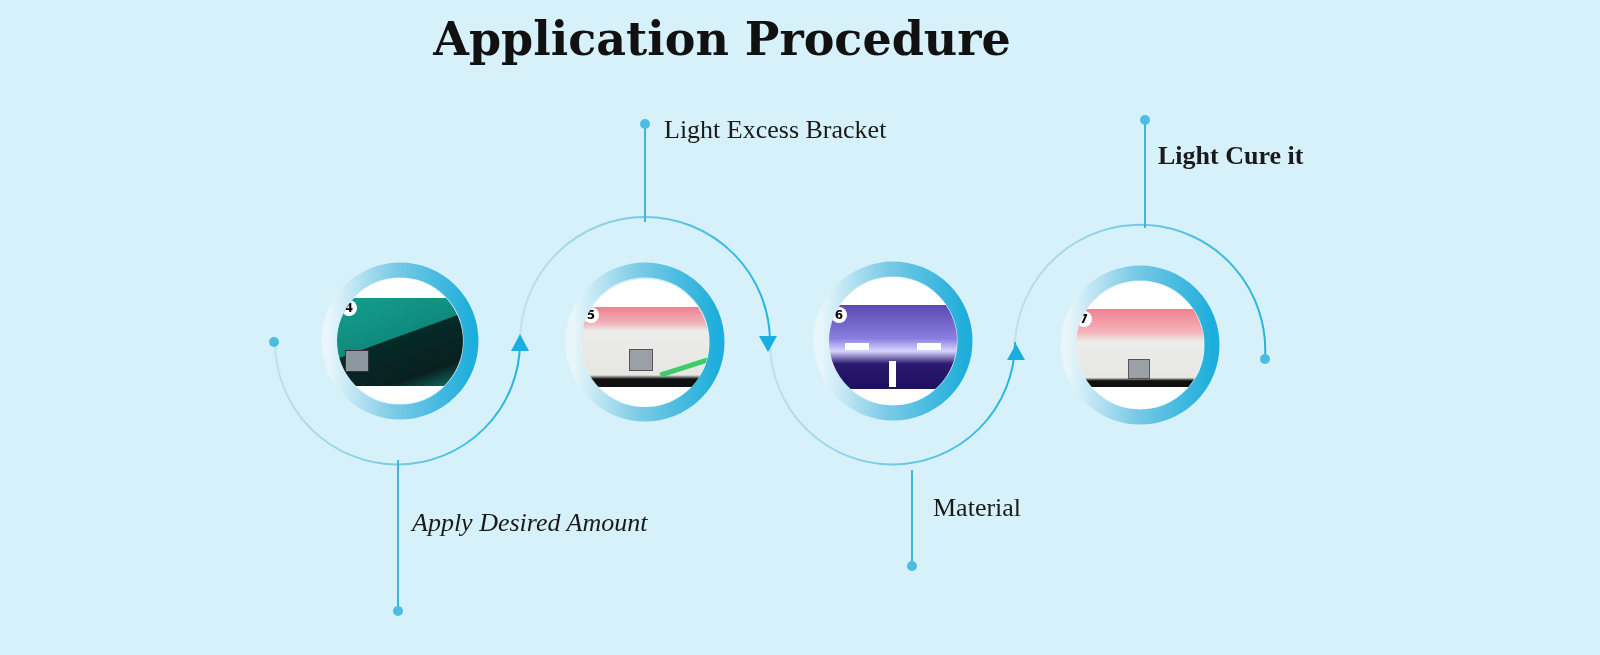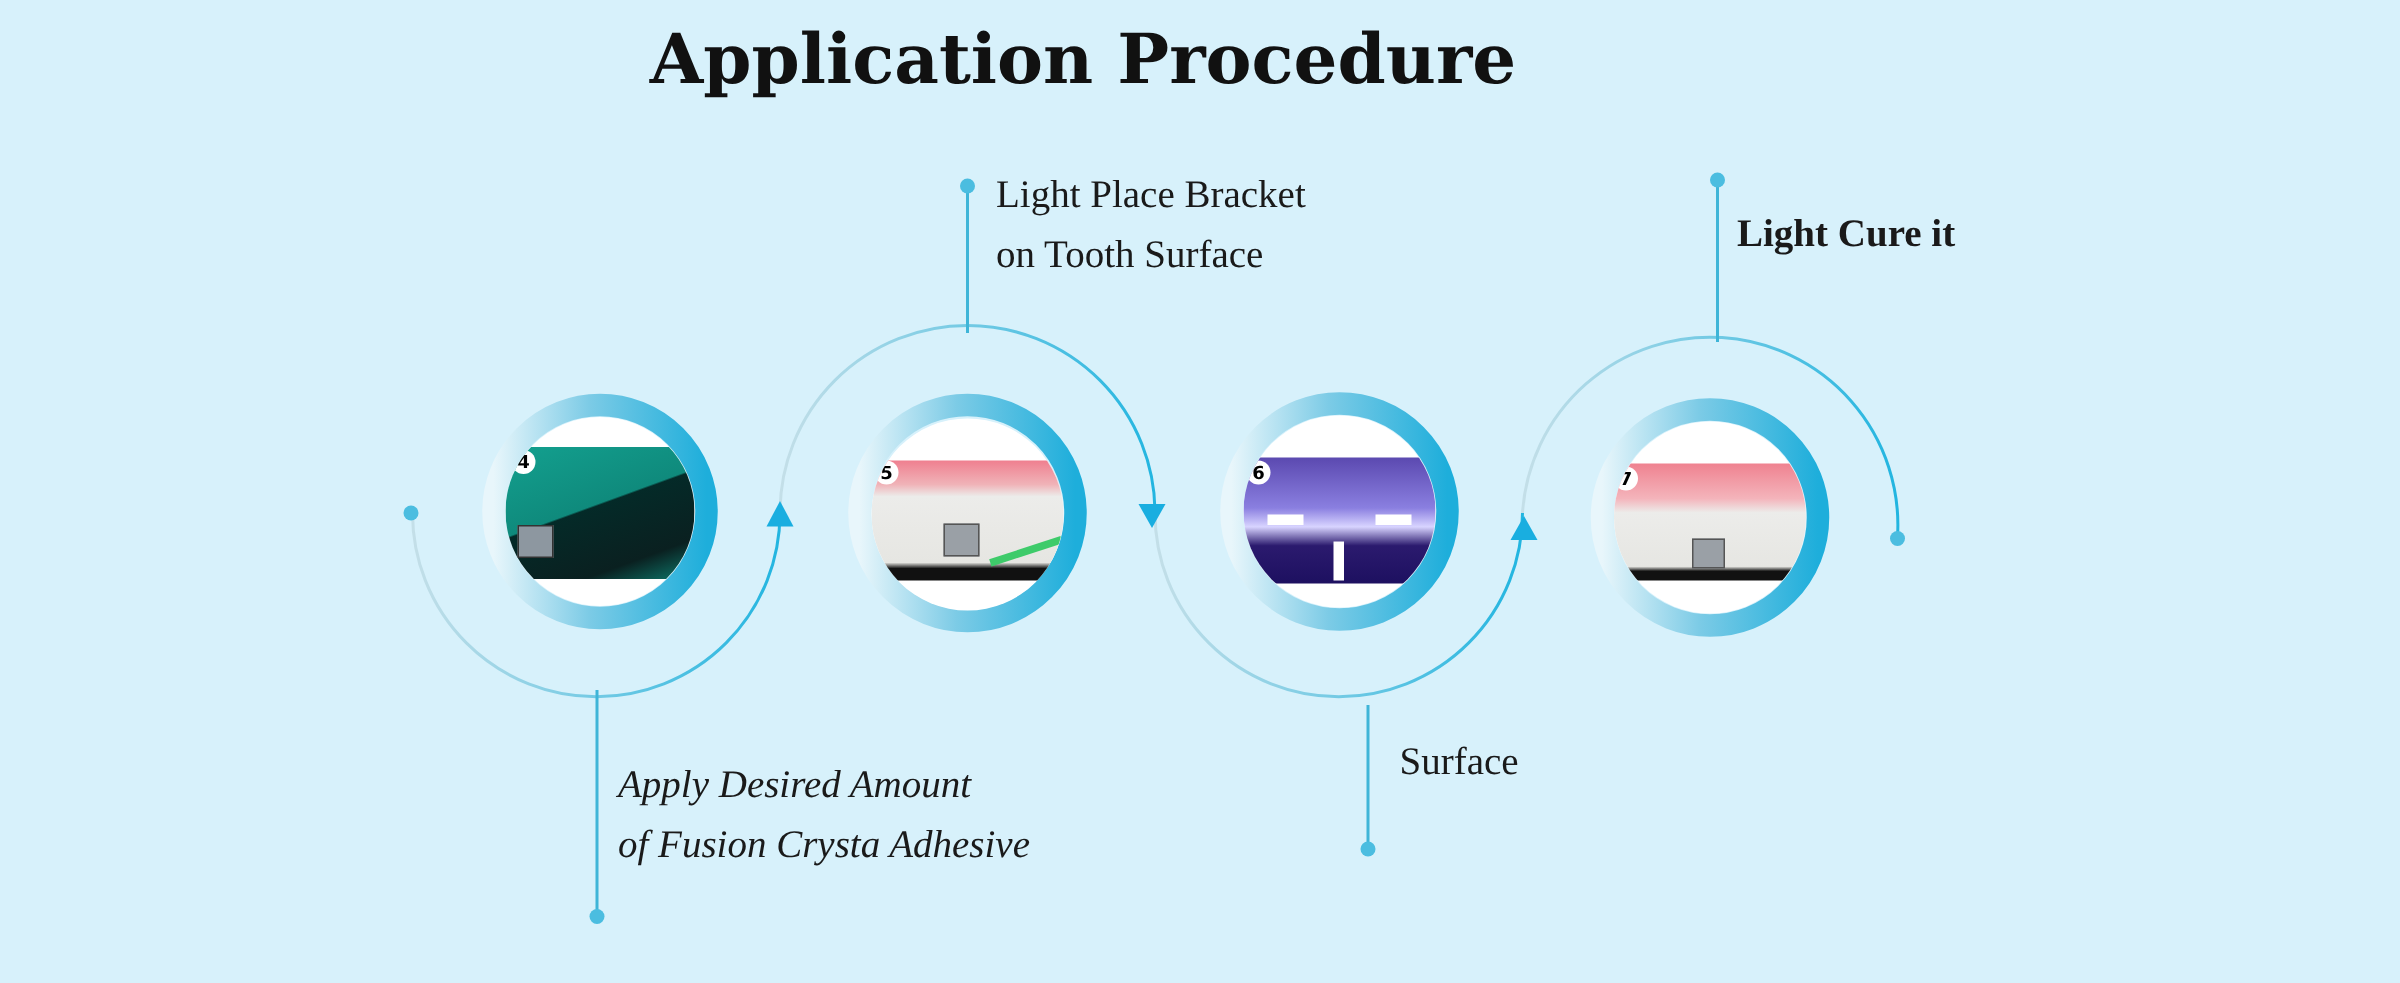--- a/index.html
+++ b/index.html
@@ -79,24 +79,22 @@
 </div>
 
 <div class="photo" style="left:1076px;top:281px;width:128px;height:128px;">
   <div class="band" style="top:28px;height:78px;background:linear-gradient(180deg,#ef8290 0%,#f4b4bb 30%,#ececea 42%,#e6e6e2 88%,#111 92%,#111 100%);"></div>
   <div style="position:absolute;left:52px;top:78px;width:20px;height:18px;background:#9aa0a6;border:1px solid #555;"></div>
   <div class="num" style="left:0px;top:30px;">7</div>
 </div>
 
 <div class="label" style="left:412px;top:503px;font-style:italic;">
   <span>Apply Desired Amount</span>
-  <span>of Fusion Crysta Adhesive</span>
 </div>
 <div class="label" style="left:664px;top:110px;">
-  <span>Light Place Bracket</span>
-  <span>on Tooth Surface</span>
+  <span>Light Excess Bracket</span>
 </div>
 <div class="label" style="left:933px;top:488px;">
-  <span>Surface</span>
+  <span>Material</span>
 </div>
 <div class="label" style="left:1158px;top:136px;font-weight:bold;">
   <span>Light Cure it</span>
 </div>
 
 </body></html>

